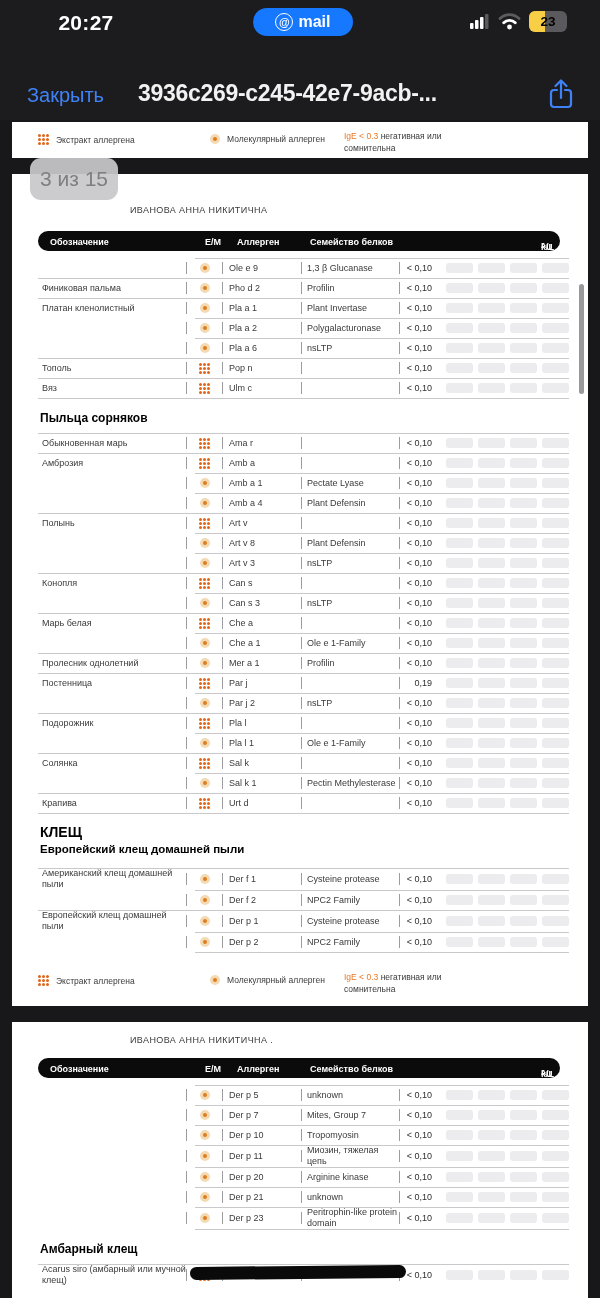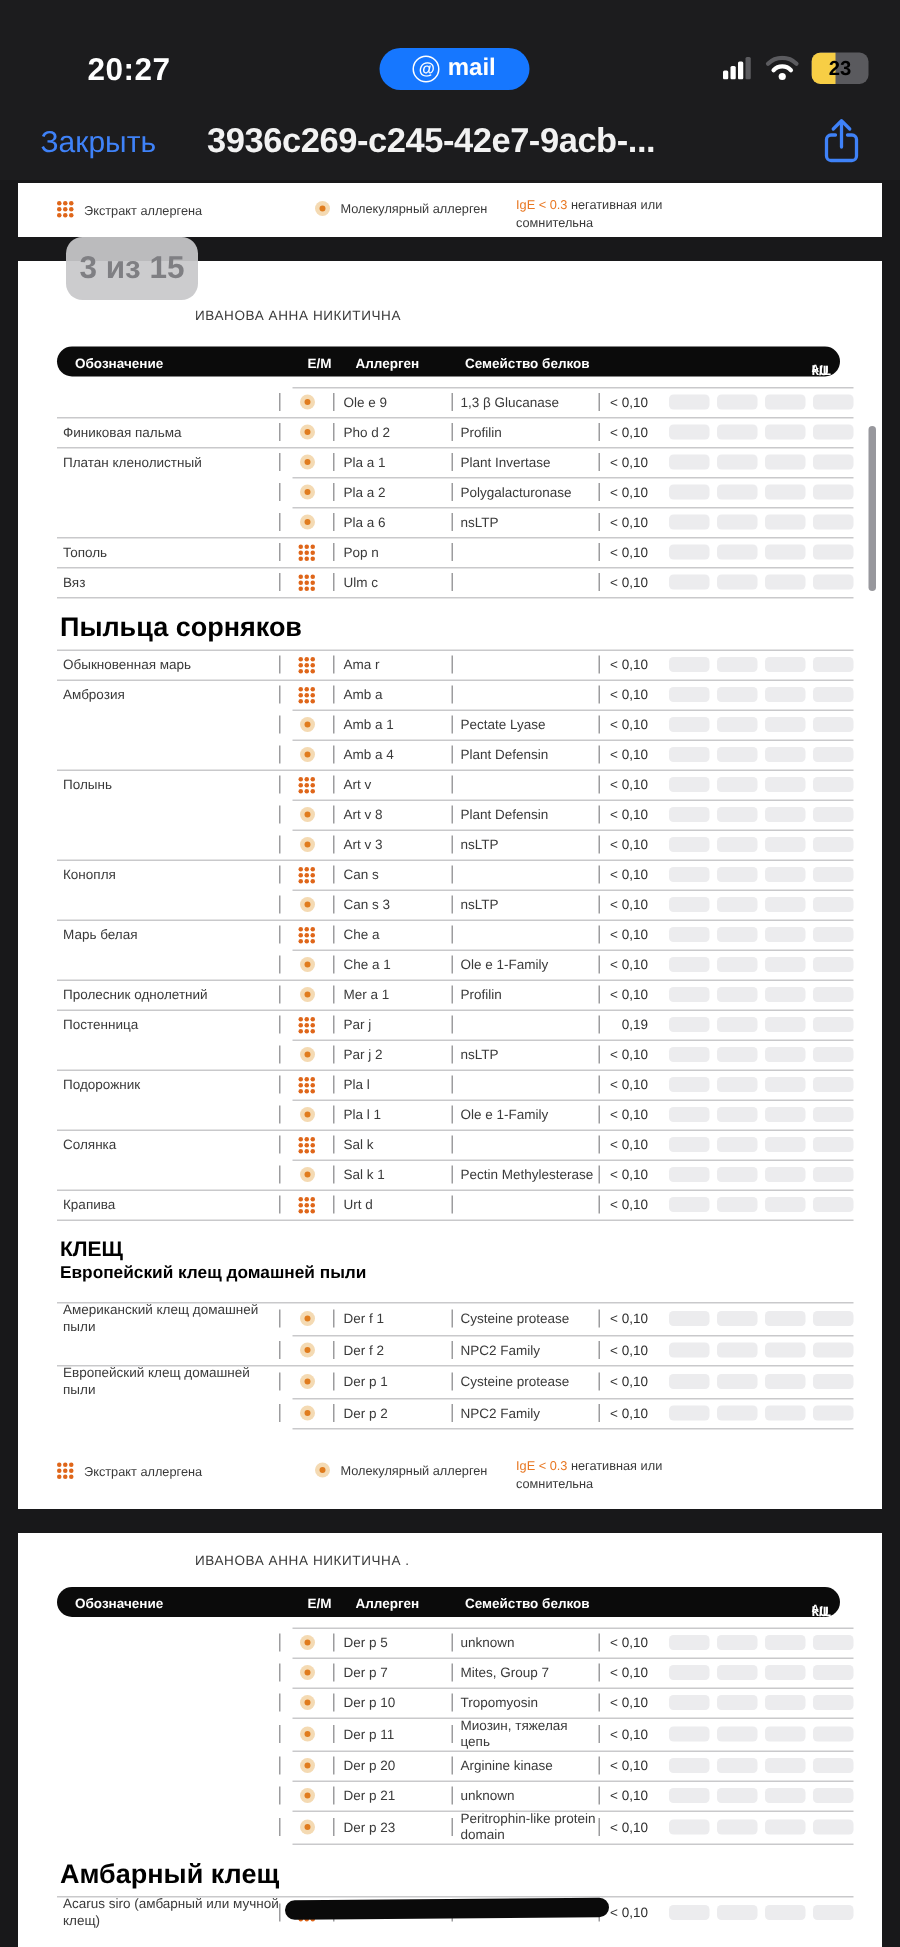--- a/index.html
+++ b/index.html
@@ -1,21 +1,21 @@
 <!DOCTYPE html>
 <html><head>
 <meta charset="utf-8">
 <style>
   html,body{margin:0;padding:0;}
   body{width:600px;height:1298px;background:#1c1c1e;overflow:hidden;
        font-family:"Liberation Sans",sans-serif;position:relative;}
   .screen{position:absolute;inset:0;overflow:hidden;}
 
   
-  .status-bar{position:absolute;top:0;left:0;right:0;height:50px;margin-top:24px;}
+  .status-bar{position:absolute;top:0;left:0;right:12px;height:50px;}
   .sb-time{position:absolute;left:50px;top:11px;width:72px;text-align:center;
            color:#fff;font-size:21px;font-weight:700;letter-spacing:.3px;}
   .app-pill{position:absolute;left:253px;top:8px;width:100px;height:28px;border-radius:15px;
             background:#1677ff;display:flex;align-items:center;justify-content:center;gap:5px;}
   .at-ring{width:16px;height:16px;border:1.6px solid #fff;border-radius:50%;
            display:flex;align-items:center;justify-content:center;
            color:#fff;font-size:11px;font-weight:700;line-height:1;}
   .app-pill .app-label{color:#fff;font-size:16px;font-weight:700;}
   .sb-right{position:absolute;right:21px;top:11px;display:flex;align-items:center;gap:8px;}
   .battery{position:relative;width:38px;height:21px;border-radius:6px;background:#5a5a5e;overflow:hidden;}
@@ -42,21 +42,21 @@
   .thead{position:absolute;left:26px;width:522px;height:20px;background:#0b0b0b;border-radius:10px;
          color:#fff;font-size:9px;font-weight:700;}
   #pageB .thead{top:57px;} #pageC .thead{top:36px;}
   .thead span{position:absolute;top:5.5px;white-space:nowrap;}
   .th-name{left:12px;} .th-em{left:167px;} .th-allergen{left:199px;} .th-family{left:272px;}
   .th-units{right:14px;} .th-units sub{font-size:7px;}
 
   .tables{position:absolute;left:26px;width:532px;}
   #pageB .tables{top:84px;} #pageC .tables{top:63px;}
 
-  .sec-h1{font-size:18px;font-weight:700;color:#000;margin:12px 0 8px 2px;line-height:14px;}
+  .sec-h1{font-size:12px;font-weight:700;color:#000;margin:12px 0 8px 2px;line-height:14px;}
   .sec-h0{font-size:14px;font-weight:700;color:#000;margin:10px 0 0 2px;line-height:16px;}
   .sec-h2{font-size:11.5px;font-weight:700;color:#000;margin:3px 0 12px 2px;line-height:13px;}
 
   .row{position:relative;display:flex;align-items:center;min-height:20px;width:531px;}
   .row::before{content:"";position:absolute;top:0;left:157px;right:0;height:1px;background:#c9c9cb;}
   .row.group-start::before{left:0;}
   .endline{width:531px;height:1px;background:#c9c9cb;}
   .endline.partial{width:374px;margin-left:157px;}
 
   .c-name{width:149px;padding-left:4px;font-size:9px;color:#3a3a3a;line-height:11px;}
@@ -80,22 +80,22 @@
   .legend{position:relative;height:30px;width:532px;}
   #pageA .legend{position:absolute;left:26px;top:8px;}
   #pageB .legend{margin-top:18px;}
   .legend .lg-ext{position:absolute;left:0;top:4px;display:flex;align-items:center;gap:7px;}
   .legend .lg-mol{position:absolute;left:172px;top:4px;display:flex;align-items:center;gap:7px;text-align:center;}
   .legend .lg-ige{position:absolute;left:306px;top:0;font-size:8.5px;color:#3a3a3a;line-height:12px;}
   .legend .lbl{font-size:8.5px;color:#3a3a3a;}
   .ige-hl{color:#e87722;}
 
   
-  .page-pill{position:absolute;left:44px;top:38px;width:88px;height:42px;border-radius:11px;
-             background:rgba(200,200,202,.93);color:#7f7f83;font-size:21px;font-weight:700;
+  .page-pill{position:absolute;left:30px;top:38px;width:88px;height:42px;border-radius:11px;
+             background:rgba(200,200,202,.93);color:#7f7f83;font-size:21px;font-weight:400;
              display:flex;align-items:center;justify-content:center;}
   .scroll-thumb{position:absolute;left:579px;top:164px;width:5px;height:110px;border-radius:3px;background:#98989d;}
 </style>
 </head>
 <body>
 
 <div class="screen">
 
   <div class="status-bar">
     <div class="sb-time">20:27</div>

